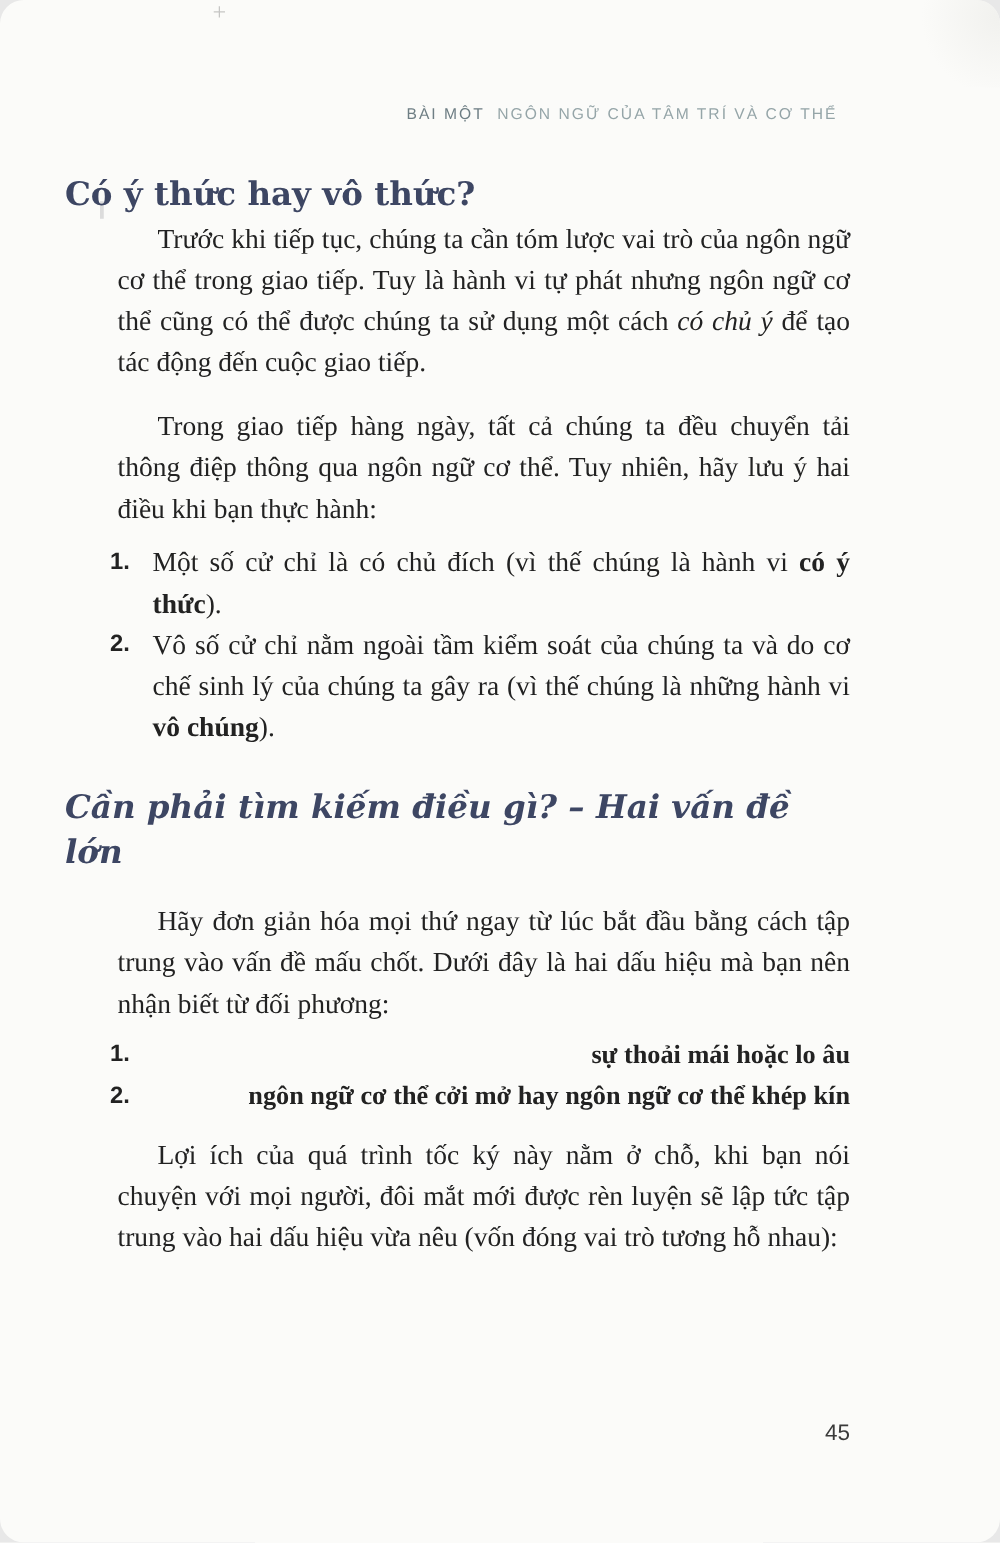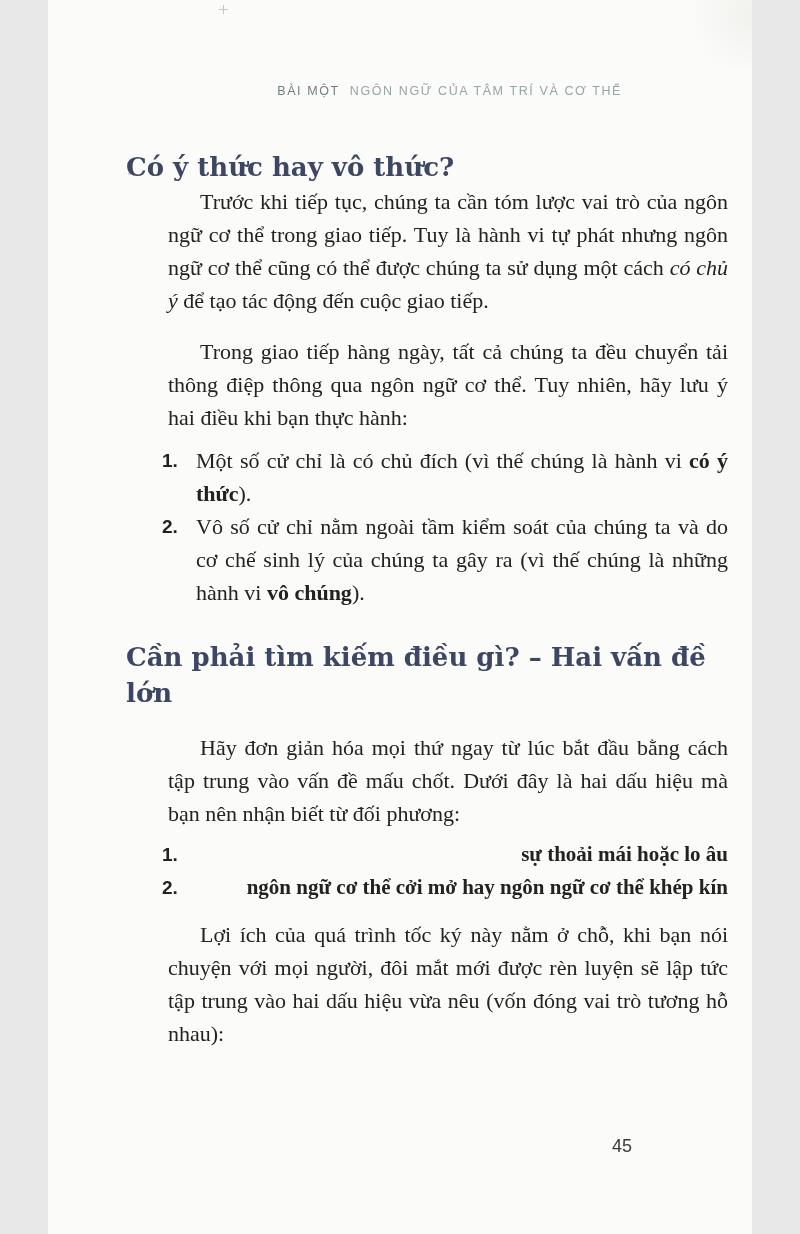--- a/index.html
+++ b/index.html
@@ -1,58 +1,59 @@
 <!DOCTYPE html>
 <html lang="vi"><head>
 <meta charset="utf-8">
 <style>
   html,body { margin:0; padding:0; }
   body { background:#e8e8e8; }
   .page {
     position:relative;
-    width:704px; height:1234px;
+    width:800px; height:1234px;
     margin:0 auto;
     background:#fbfbf9;
     overflow:hidden;
     font-family:"Liberation Serif", serif;
     color:#222222;
+    border-radius:19px;
   }
   
   .artifact-plus { position:absolute; left:171px; top:5px; width:9px; height:9px; opacity:.55; }
   .artifact-plus::before { content:""; position:absolute; left:4px; top:0; width:1px; height:9px; background:#9a9a9a; }
   .artifact-plus::after  { content:""; position:absolute; left:0; top:4px; width:9px; height:1px; background:#9a9a9a; }
   .artifact-corner { position:absolute; right:0; top:0; width:70px; height:70px;
     background:radial-gradient(circle at 100% 20%, #f1f1ee 0%, rgba(241,241,238,0) 70%); }
   .artifact-tick { position:absolute; left:80px; top:161px; width:3px; height:14px; background:#dcdcdc; }
 
   
   .running-header {
     position:absolute; top:84px; right:130px;
     font-family:"Liberation Sans", sans-serif;
     font-size:12.5px; letter-spacing:1.6px; white-space:nowrap;
   }
   .running-header .label { color:#6e7e84; margin-right:10px; }
   .running-header .title { color:#95a5a8; }
 
   
   .content {
-    position:absolute; top:11px; left:0;
+    position:absolute; top:0; left:0;
     width:800px;
-    padding:0 120px 0 120px;
+    padding:0 120px 0 94px;
     box-sizing:border-box;
   }
   .h-section {
     font-family:"DejaVu Serif", serif;
     font-weight:bold;
     font-size:26px; line-height:36px;
     color:#3d4663;
     margin:0 0 0 -42px;
   }
   .h1 { margin-top:138px; }
-  .h2 { margin-top:30px; }
+  .h2 { margin-top:30px;font-style:italic; }
   p { margin:0; font-size:22px; line-height:33px; text-align:justify; text-indent:32px; }
   .p1 { margin-top:0; }
   .p2 { margin-top:18px; }
   .p3 { margin-top:20px; }
   .p4 { margin-top:14px; }
   .quote { margin-top:10px; font-style:italic; }
   .em { font-style:italic; }
   .bold { font-weight:bold; }
 
   .list { margin-top:10px; }

